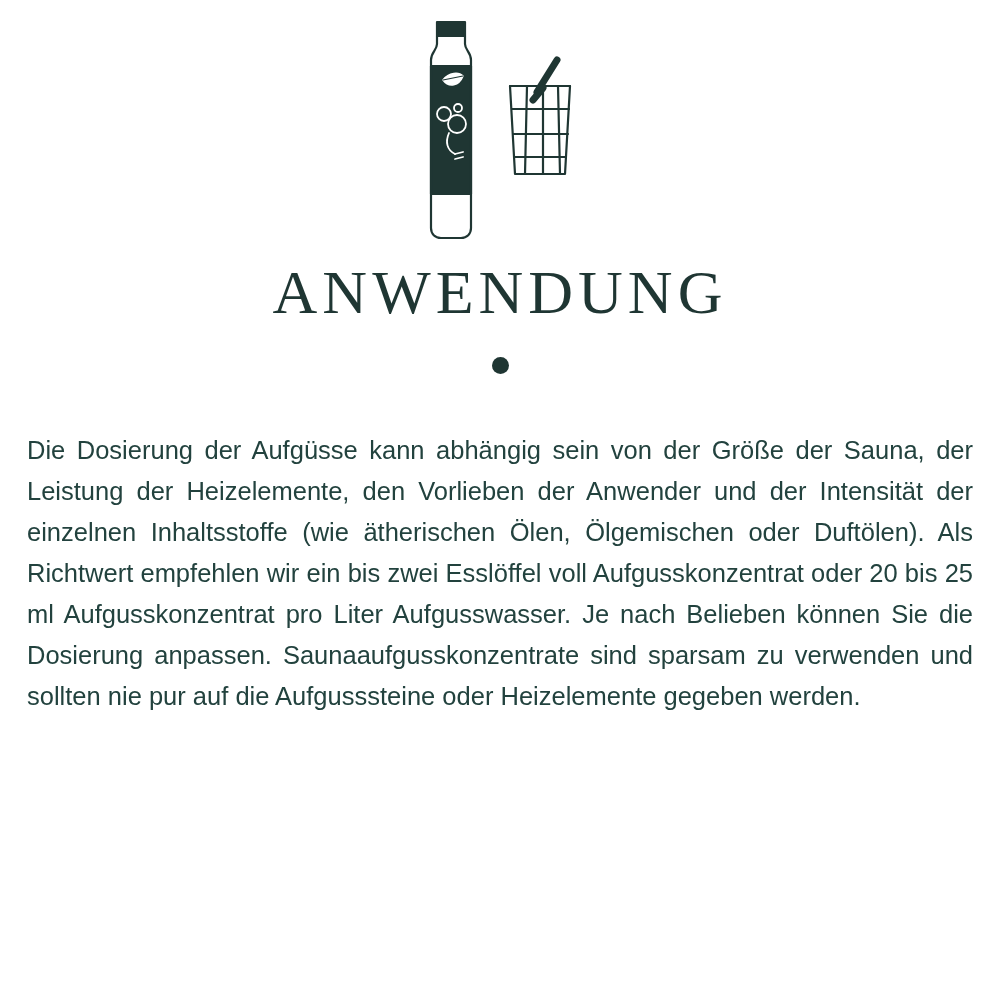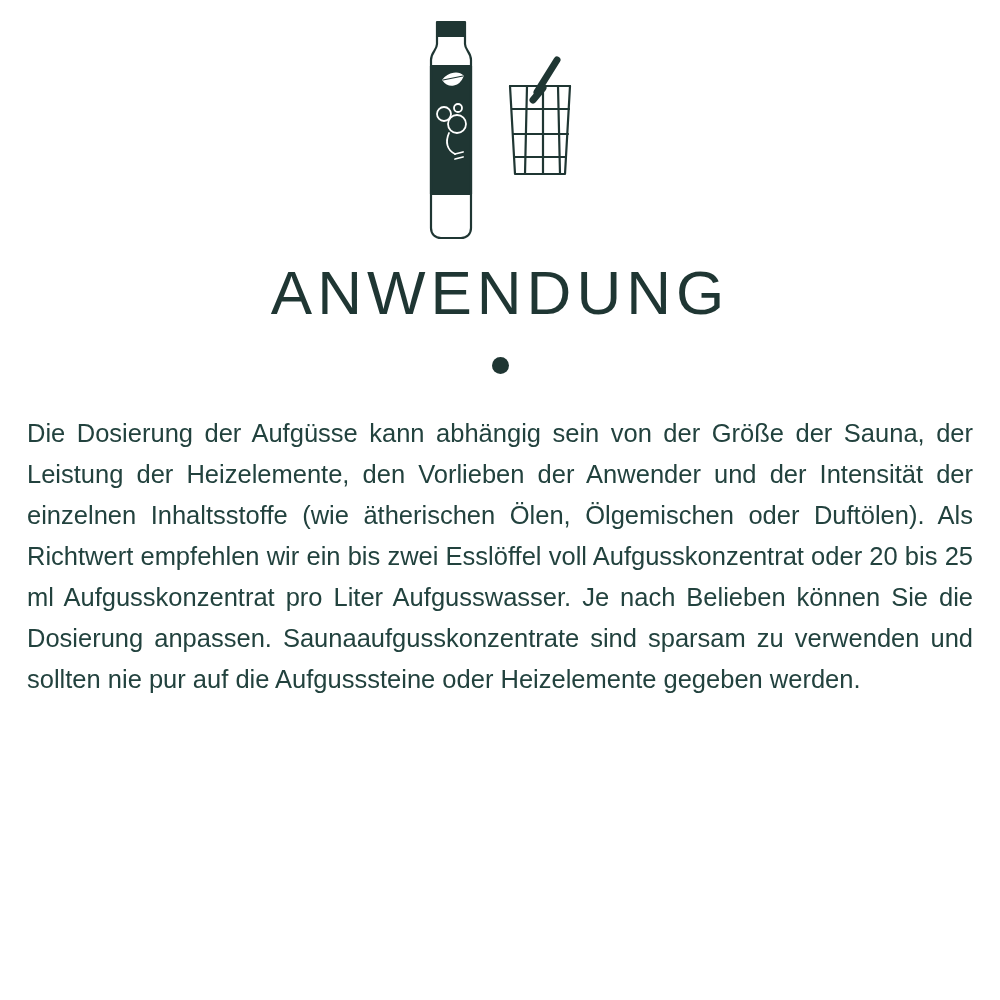--- a/index.html
+++ b/index.html
@@ -31,21 +31,21 @@
     align-items: flex-start;
   }
   .illustration {
     display: block;
   }
 
   
   .heading {
     margin: 6px 0 0 0;
     text-align: center;
-    font-family: Liberation Sans, sans-serif;
+    font-family: Liberation Serif, serif;
     font-weight: 400;
     font-size: 62px;
     letter-spacing: 5px;
     color: #1f3633;
     line-height: 1.05;
   }
 
   
   .divider {
     display: flex;
@@ -54,21 +54,21 @@
   }
   .divider-dot {
     width: 17px;
     height: 17px;
     border-radius: 50%;
     background: #1f3633;
   }
 
   
   .body-copy {
-    margin: 39px auto 0 auto;
+    margin: 56px auto 0 auto;
     width: 946px;
     font-size: 25.5px;
     line-height: 41px;
     color: #22423e;
     text-align: justify;
     text-justify: inter-word;
     hyphens: none;
     font-family: "Liberation Sans", sans-serif;
   }
   .body-copy p {

